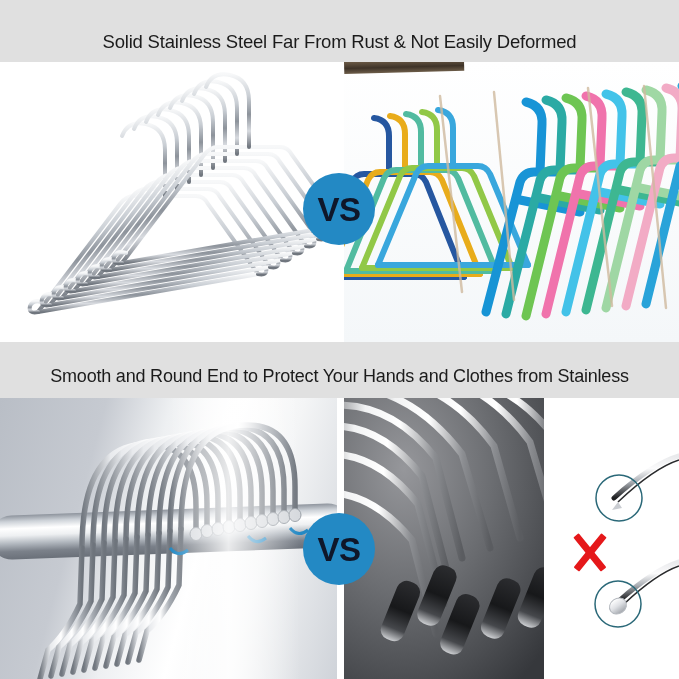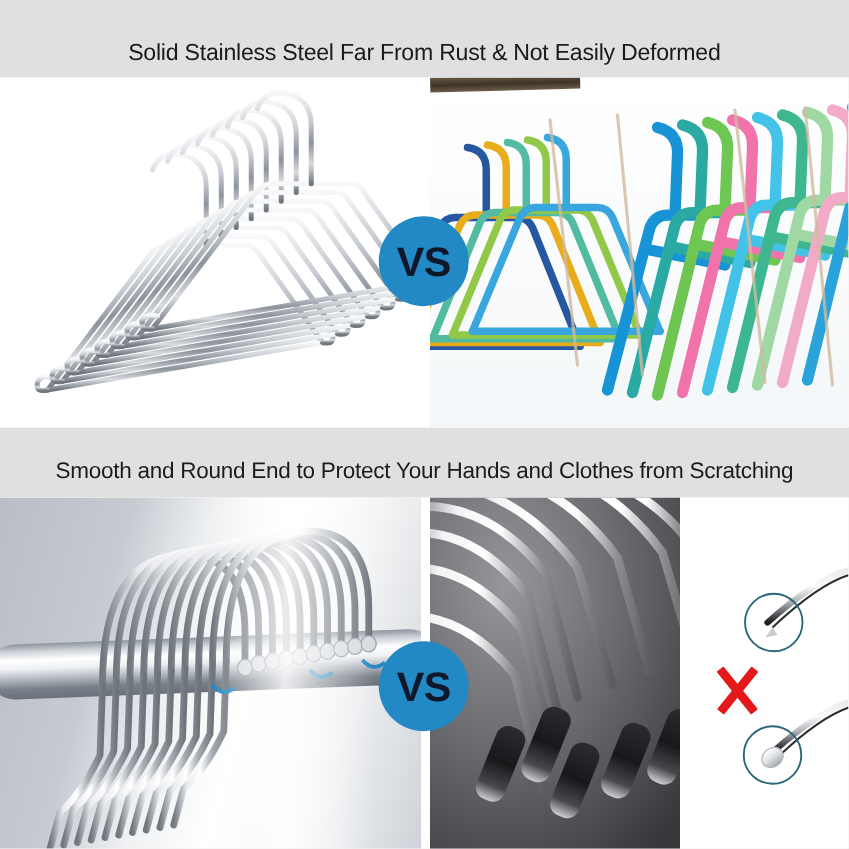--- a/index.html
+++ b/index.html
@@ -323,21 +323,21 @@
             <path d="M244 26 L268 244"></path>
             <path d="M300 24 L322 246"></path>
           </g>
         </g>
       </svg>
     </div>
   </div>
 
   <div class="vs-badge vs-top">VS</div>
 
-  <div class="heading heading-2">Smooth and Round End to Protect Your Hands and Clothes from Scratching</div>
+  <div class="heading heading-2">Smooth and Round End to Protect Your Hands and Clothes from Stainless</div>
 
   <div class="row row-bottom">
 
     <div class="panel panel-hooks-rod">
       <div class="wall-strip" style="left:170px; width:130px;"></div>
       <svg width="337" height="281" viewBox="0 0 337 281">
         <defs>
           <linearGradient id="rodGrad" x1="0" y1="0" x2="0" y2="1">
             <stop offset="0%" stop-color="#8e949d"></stop>
             <stop offset="14%" stop-color="#cdd2d8"></stop>

